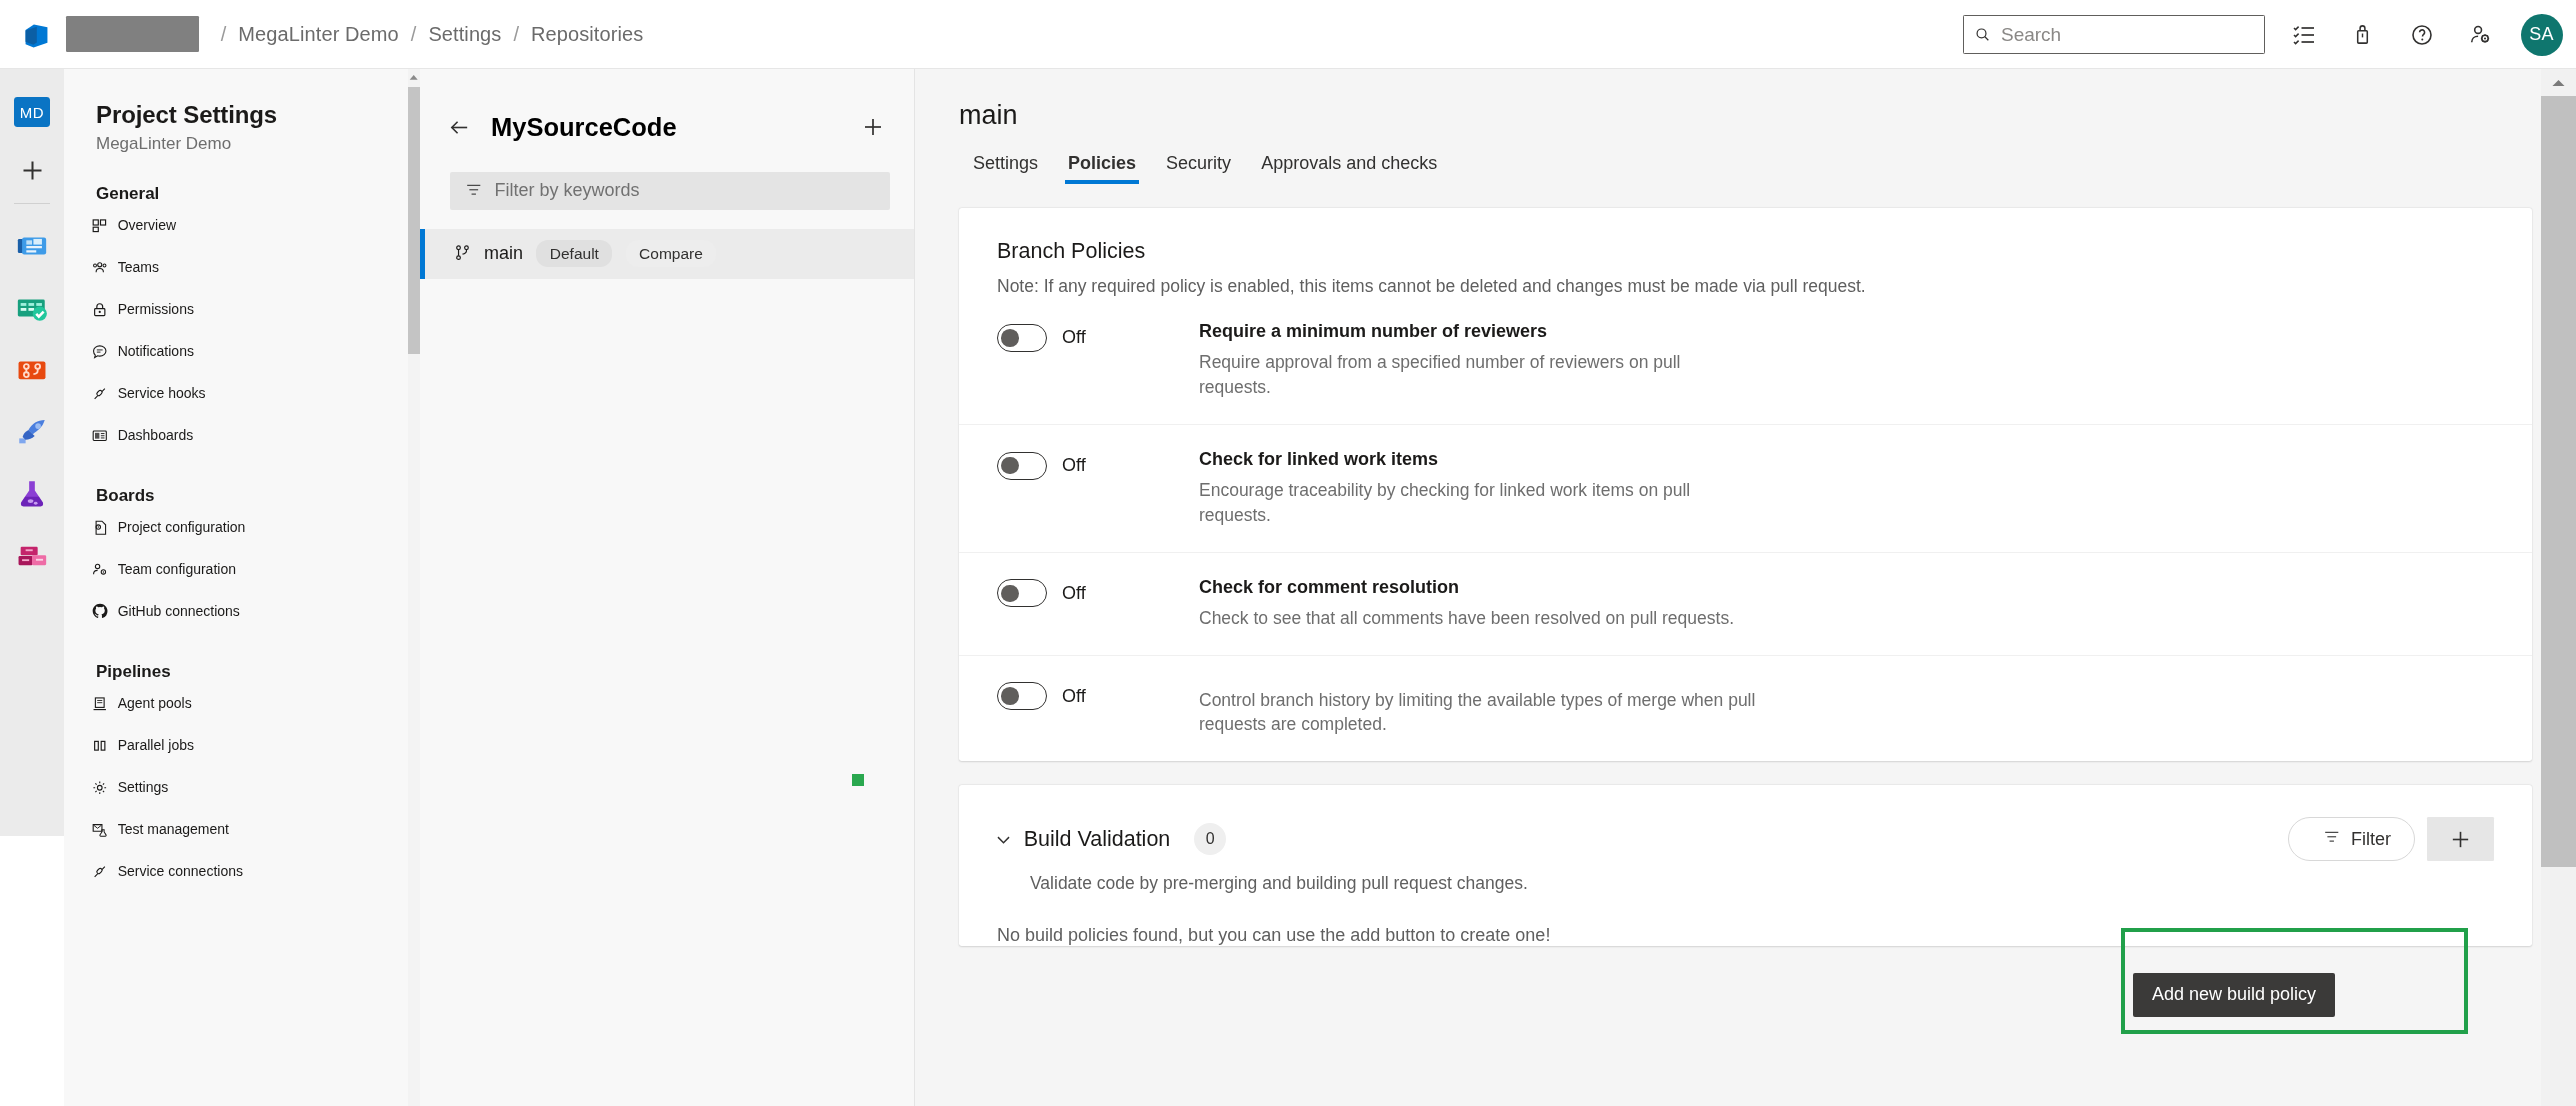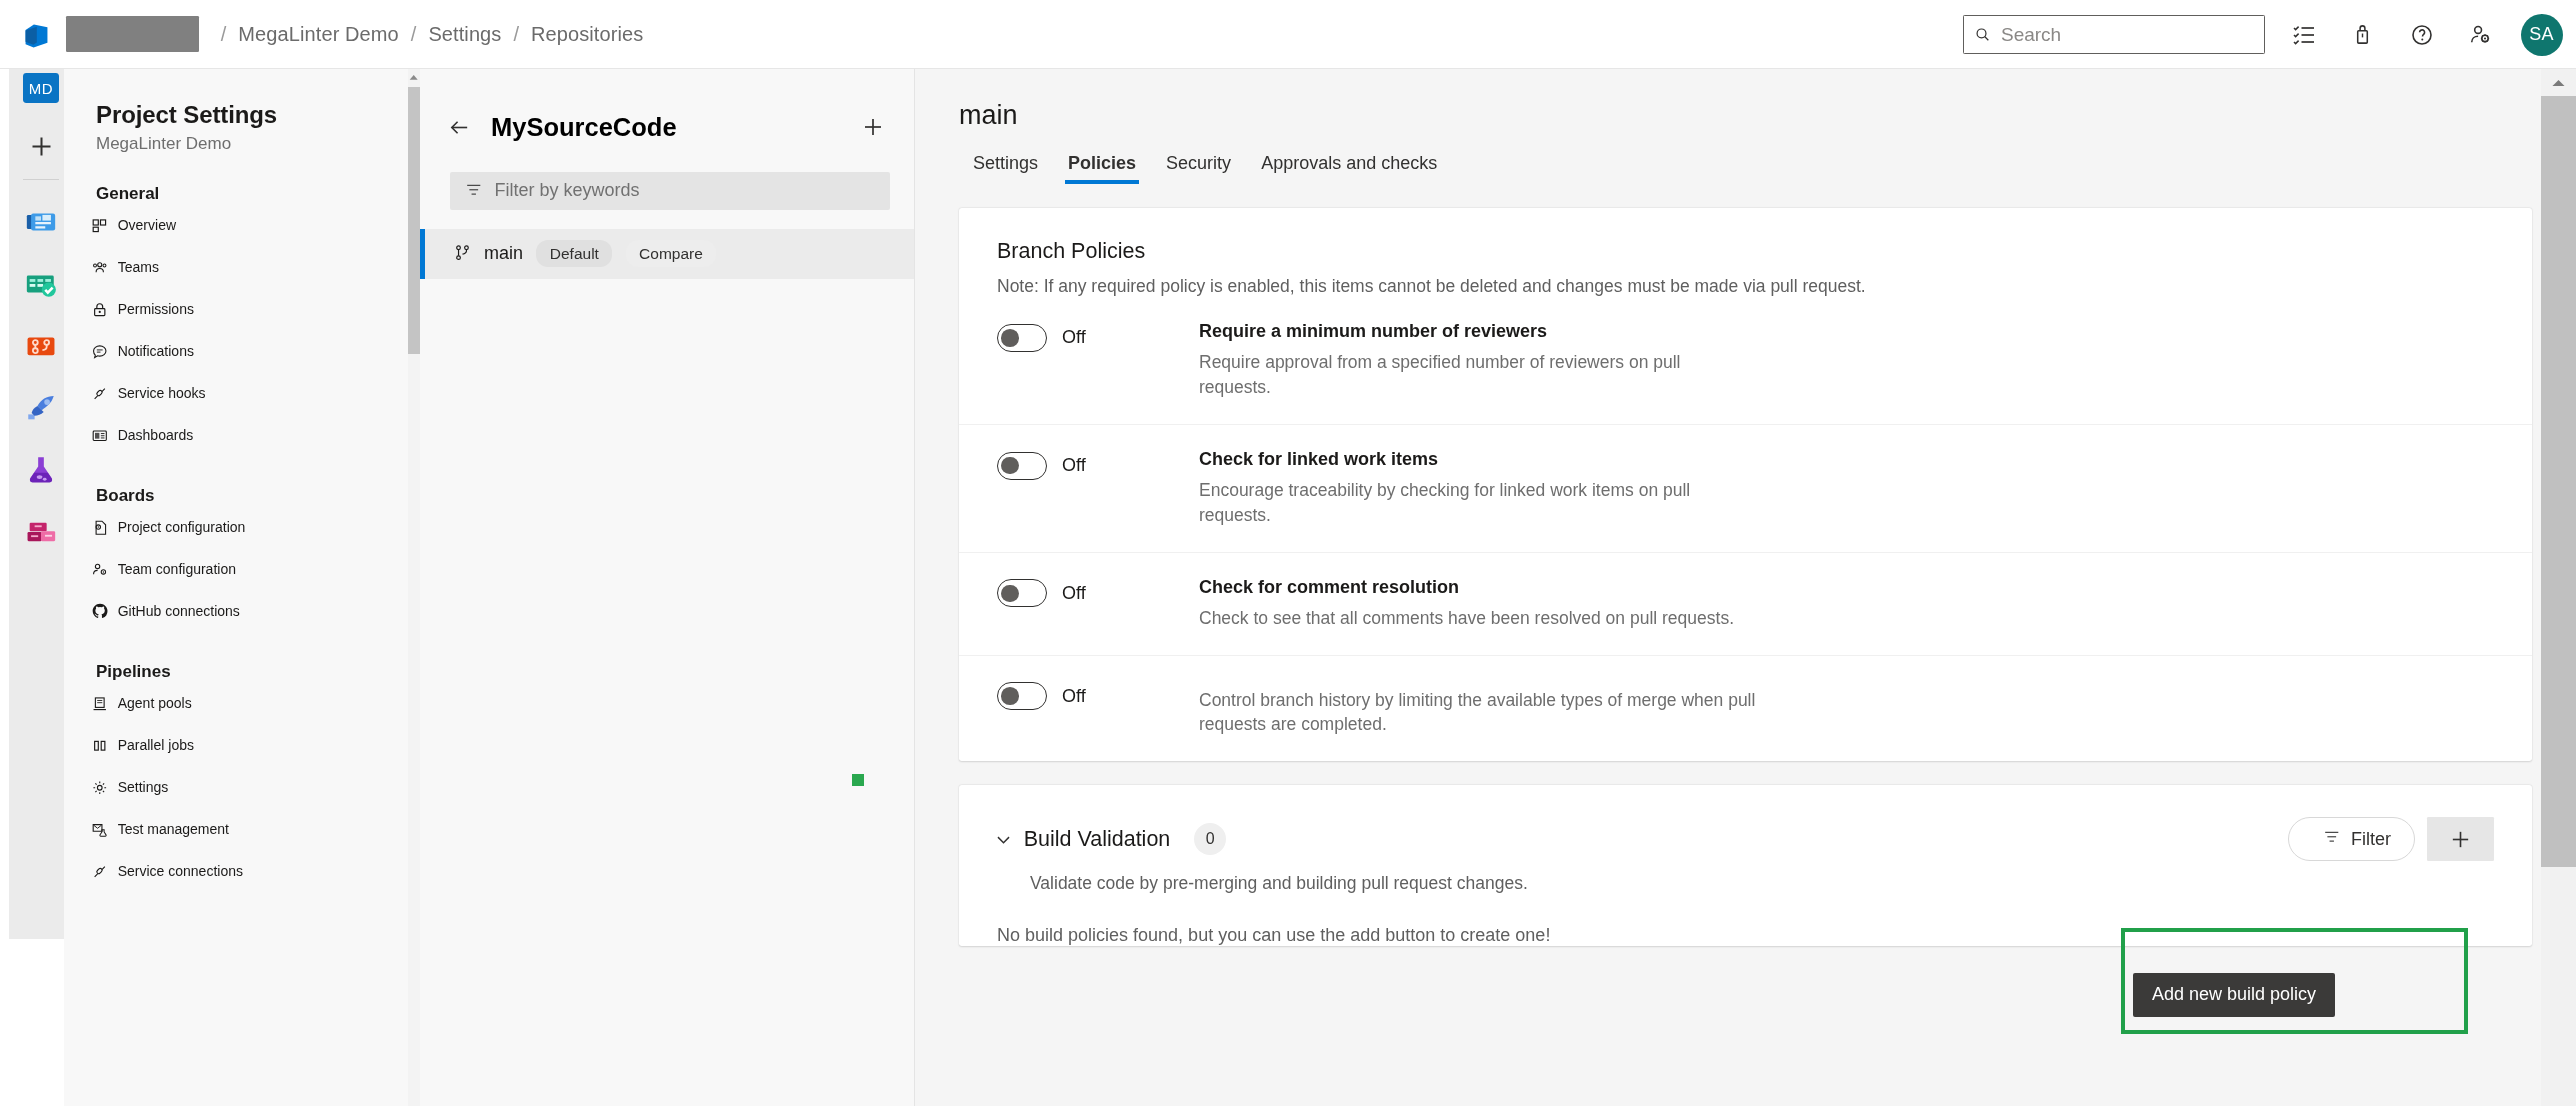--- a/index.html
+++ b/index.html
@@ -39,23 +39,23 @@
     display: flex; align-items: center; justify-content: center; cursor: pointer;
   }
   .avatar {
     width: 42px; height: 42px; border-radius: 50%; background: #0f766e;
     color: #fff; font-size: 18px; display: flex; align-items: center; justify-content: center;
     margin-left: 20px; letter-spacing: 0.3px;
   }
 
   
   .rail {
-    position: absolute; left: 9px; top: 69px; width: 64px; height: 870px;
+    position: absolute; left: 0; top: 69px; width: 64px; height: 767px;
     background: #ebebeb; display: flex; flex-direction: column; align-items: center;
-    padding-top: 4px;
+    padding-top: 28px;
   }
   .rail-proj {
     width: 36px; height: 30px; background: #0a74c4; border-radius: 3.4px; color: #fff;
     font-size: 15px; display:flex; align-items:center; justify-content:center; letter-spacing:0.7px;
   }
   .rail-plus { margin-top: 25.5px; width: 35px; height: 35px; display:flex; align-items:center; justify-content:center; }
   .rail-div { width: 36px; height: 0.7px; background: #d0d0d0; margin-top: 15px; }
   .rail-item { margin-top: 24px; width: 38px; height: 38px; display: flex; align-items: center; justify-content: center; cursor: pointer; }
 
   

